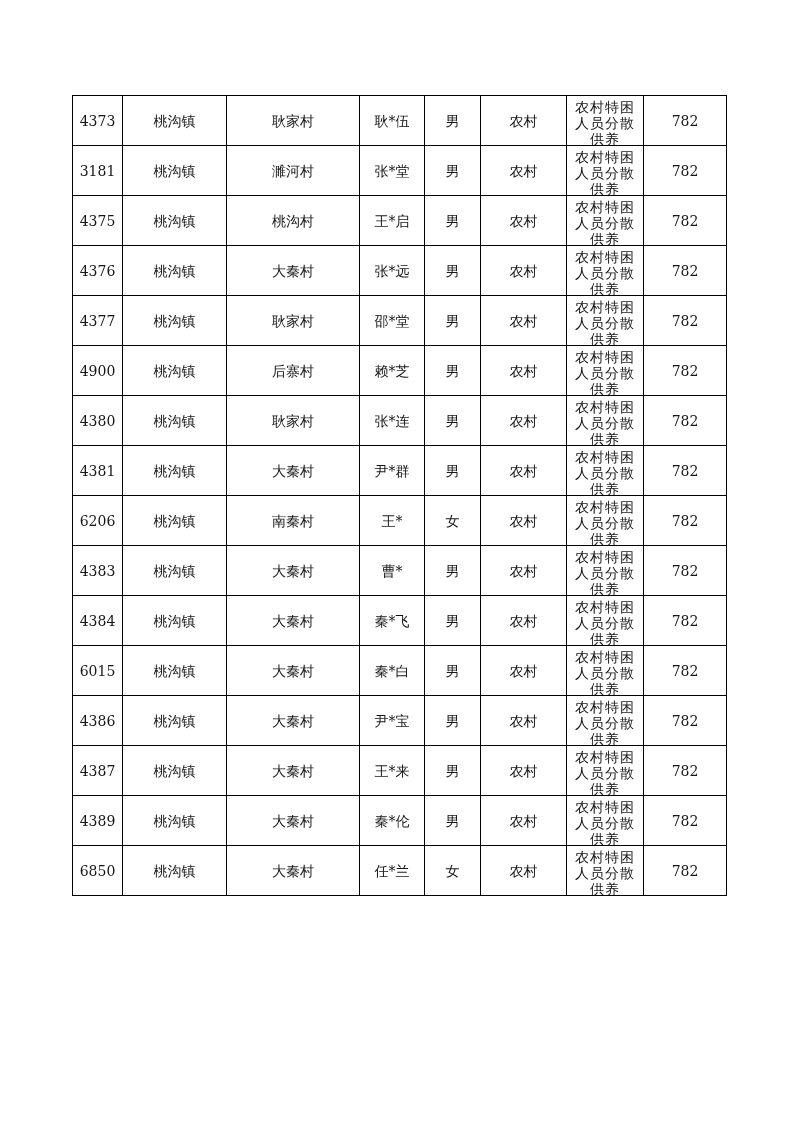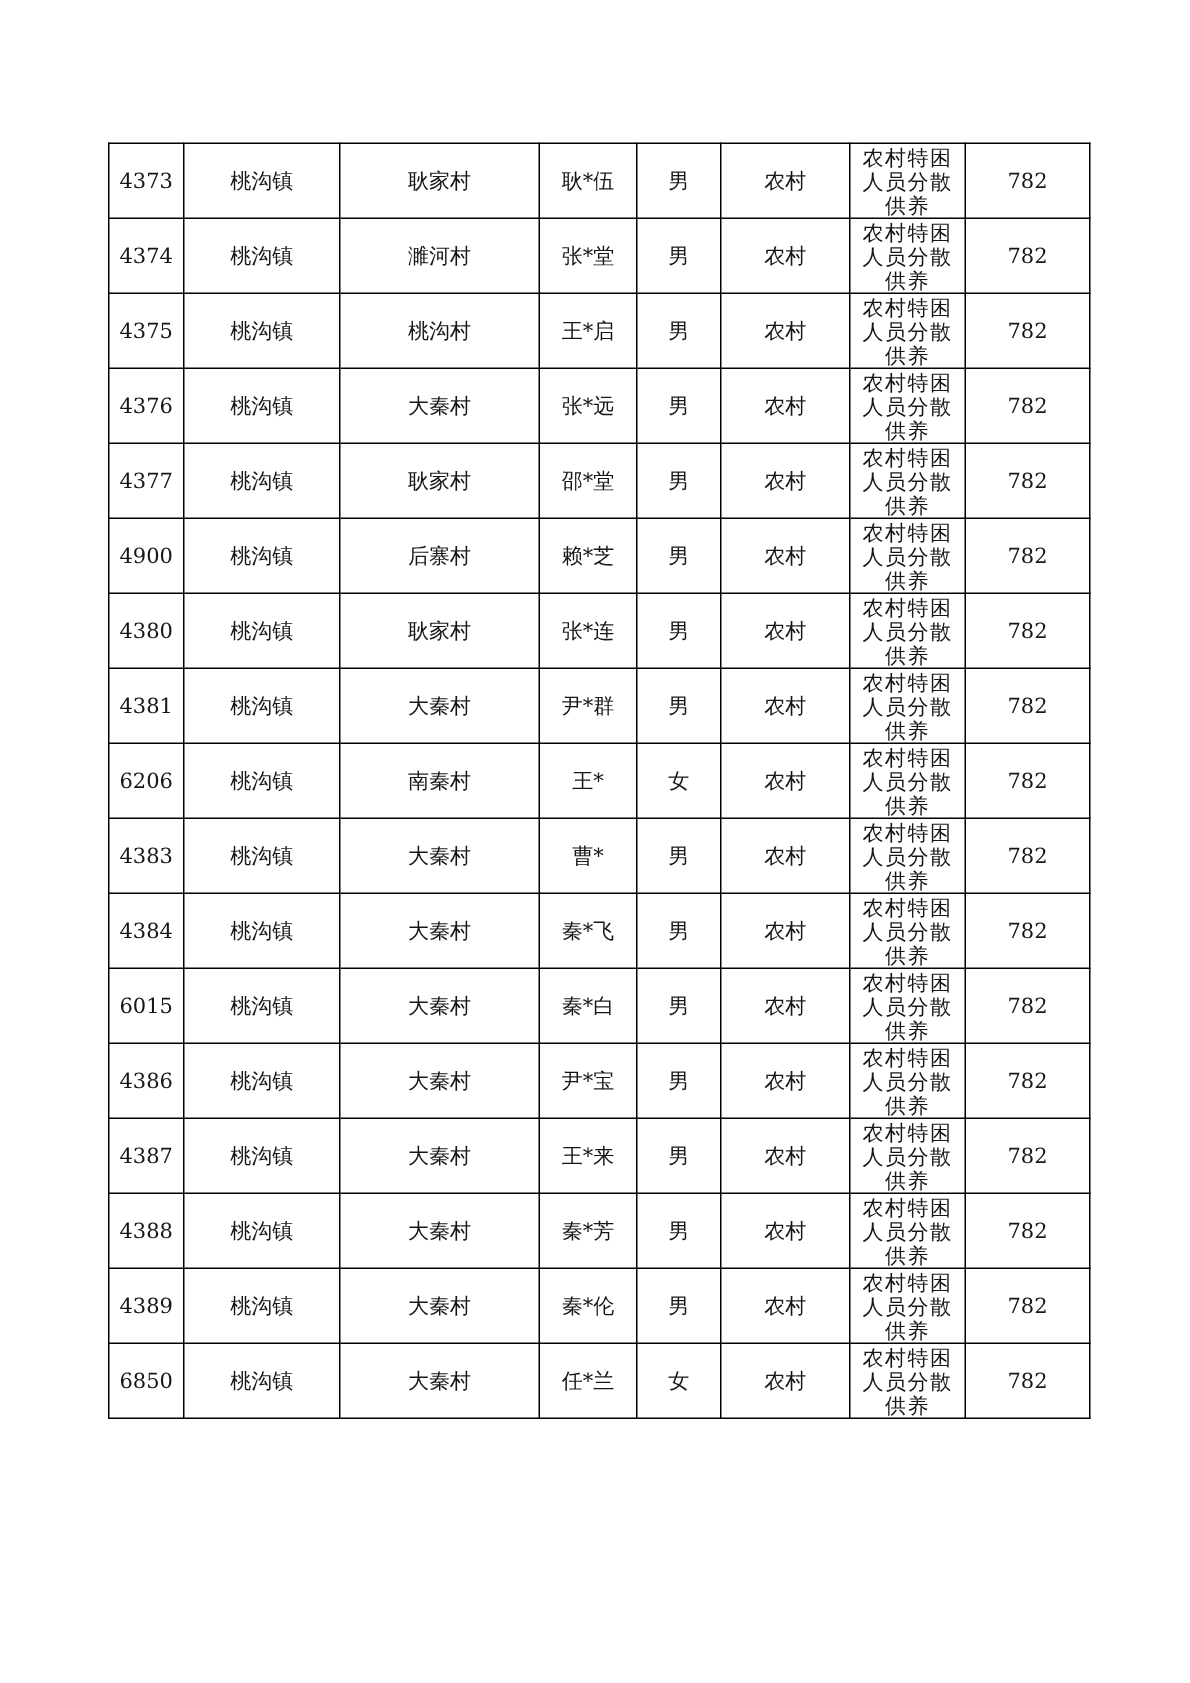--- a/index.html
+++ b/index.html
@@ -44,21 +44,20 @@
     overflow: hidden;
     padding-top: 3px;
     margin: 0 auto;
     width: 64px;
     font-size: 14px;
     line-height: 16px;
     letter-spacing: 1px;
     text-align: center;
     word-break: break-all;
     white-space: pre-line;
-    font-family: Liberation Serif, serif;
   }
   col.c-seq     { width: 50px; }
   col.c-town    { width: 104px; }
   col.c-village { width: 133px; }
   col.c-name    { width: 65px; }
   col.c-gender  { width: 56px; }
   col.c-area    { width: 86px; }
   col.c-cat     { width: 77px; }
   col.c-amount  { width: 83px; }
 </style>
@@ -86,21 +85,21 @@
     <td>男</td>
     <td>农村</td>
     <td class="cat-cell">
       <div class="cat-inner">农村特困
 人员分散
 供养</div>
     </td>
     <td>782</td>
   </tr>
         <tr>
-    <td>4374</td>
+    <td>3181</td>
     <td>桃沟镇</td>
     <td>濉河村</td>
     <td>张*堂</td>
     <td>男</td>
     <td>农村</td>
     <td class="cat-cell">
       <div class="cat-inner">农村特困
 人员分散
 供养</div>
     </td>
@@ -258,34 +257,20 @@
 人员分散
 供养</div>
     </td>
     <td>782</td>
   </tr>
         <tr>
     <td>4387</td>
     <td>桃沟镇</td>
     <td>大秦村</td>
     <td>王*来</td>
-    <td>男</td>
-    <td>农村</td>
-    <td class="cat-cell">
-      <div class="cat-inner">农村特困
-人员分散
-供养</div>
-    </td>
-    <td>782</td>
-  </tr>
-        <tr>
-    <td>4388</td>
-    <td>桃沟镇</td>
-    <td>大秦村</td>
-    <td>秦*芳</td>
     <td>男</td>
     <td>农村</td>
     <td class="cat-cell">
       <div class="cat-inner">农村特困
 人员分散
 供养</div>
     </td>
     <td>782</td>
   </tr>
         <tr>

